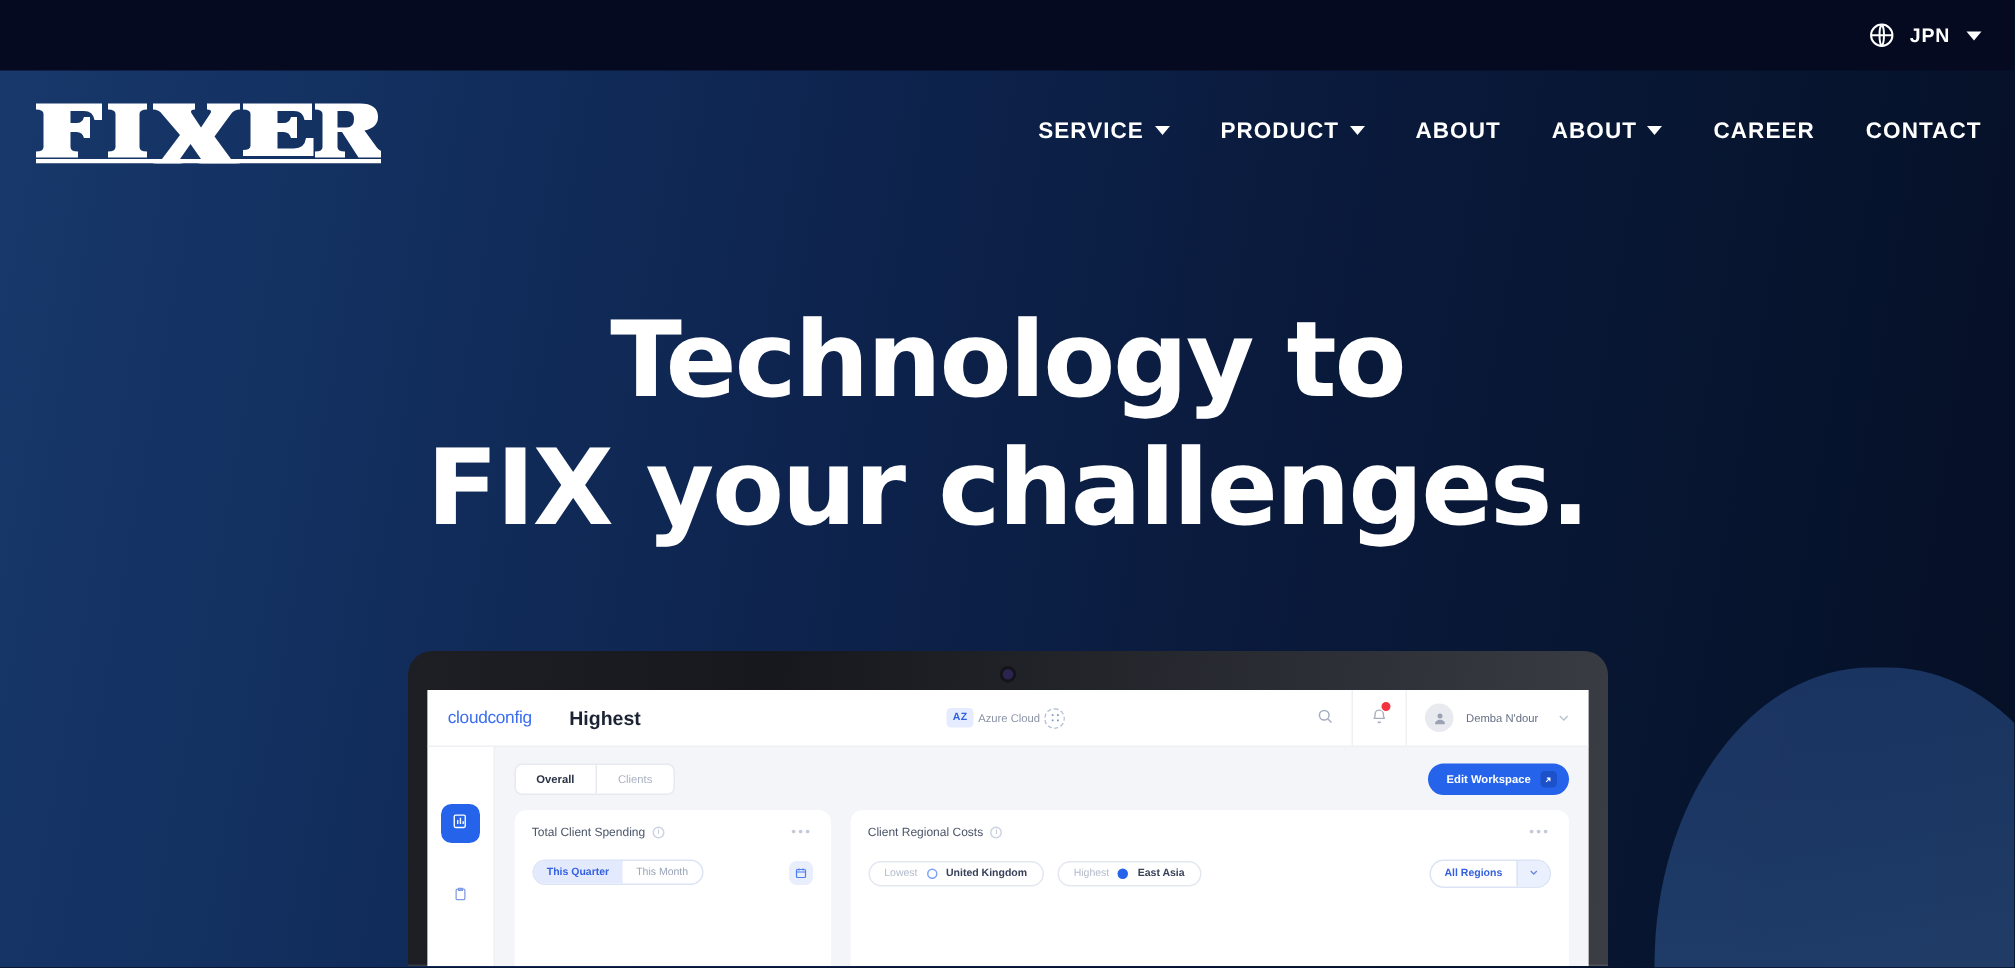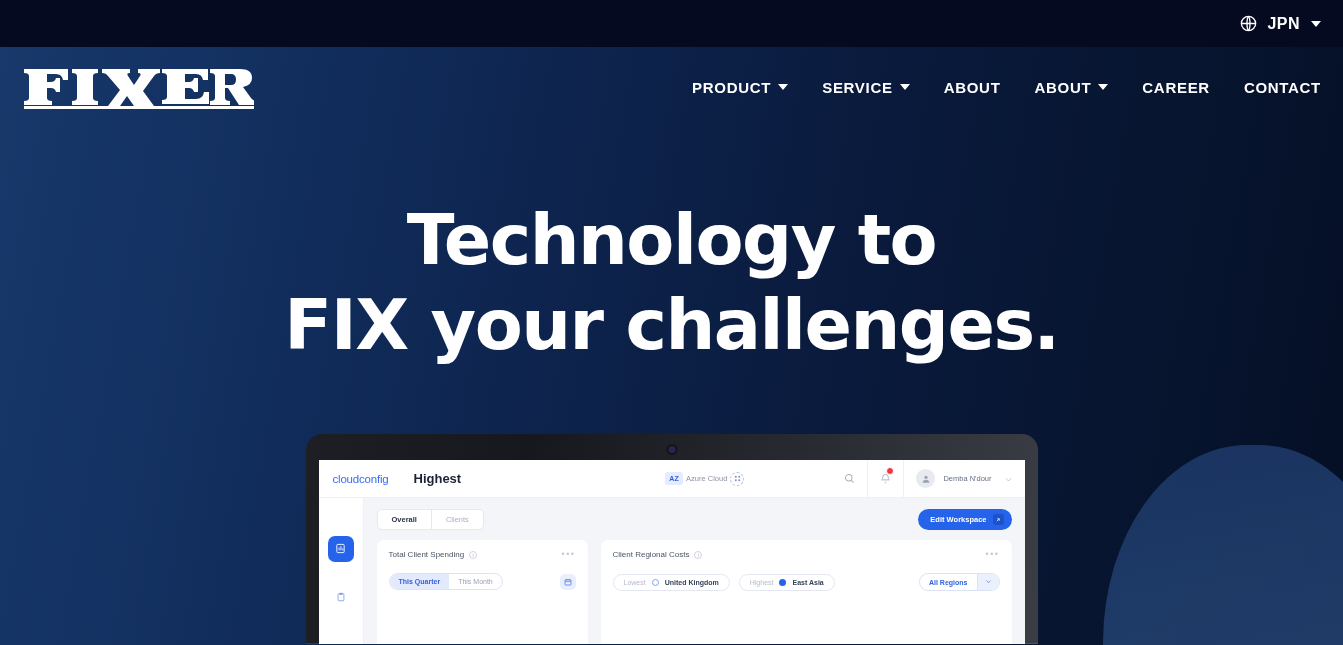--- a/index.html
+++ b/index.html
@@ -42,21 +42,21 @@
     display: flex;
     align-items: center;
     justify-content: flex-end;
     padding-right: 22px;
   }
   .lang {
     display: flex;
     align-items: center;
     gap: 9px;
     color: #ffffff;
-    font-size: 16px;
+    font-size: 13px;
     font-weight: 700;
     letter-spacing: .5px;
     cursor: pointer;
   }
   .globe-icon svg { display: block; }
   .caret {
     width: 0; height: 0;
     border-left: 5px solid transparent;
     border-right: 5px solid transparent;
     border-top: 6px solid #ffffff;
@@ -119,21 +119,21 @@
     letter-spacing: -1.5px;
   }
   .hero h1 .l2 { display: block; margin-top: 15px; }
 
   
   .laptop {
     position: absolute;
     left: 50%;
     transform: translateX(-50%);
     top: 434px;
-    width: 732px;
+    width: 800px;
     z-index: 4;
   }
   .laptop-lid {
     background: linear-gradient(95deg, #1d1f24 0%, #16181d 30%, #2a2d33 72%, #3a3d44 100%);
     border-radius: 16px 16px 0 0;
     padding: 26px 13px 0 13px;
     box-shadow: 0 -1px 0 rgba(255,255,255,.12) inset;
     position: relative;
   }
   .webcam {
@@ -424,25 +424,25 @@
 
           <path d="M196 4 h30 q12 0 12 9 0 7-9 9 l8 11 q2 3 5 3 v4 h-17 l-11-17 h-3 v10 q0 3 5 3 v4 h-20 v-4 q5 0 5-3 V11 q0-3-5-3 z m15 5 v11 h6 q5 0 5-5.5 0-5.5-5-5.5 z"></path>
 
           <rect x="10" y="41" width="232" height="3"></rect>
         </g>
       </svg>
     </a>
 
     <nav class="nav">
       <div class="nav-item">
-        <span>PRODUCT</span>
+        <span>SERVICE</span>
         <span class="nav-caret"></span>
       </div>
       <div class="nav-item">
-        <span>SERVICE</span>
+        <span>PRODUCT</span>
         <span class="nav-caret"></span>
       </div>
       <div class="nav-item">
         <span>ABOUT</span>
       </div>
       <div class="nav-item">
         <span>ABOUT</span>
         <span class="nav-caret"></span>
       </div>
       <div class="nav-item">

